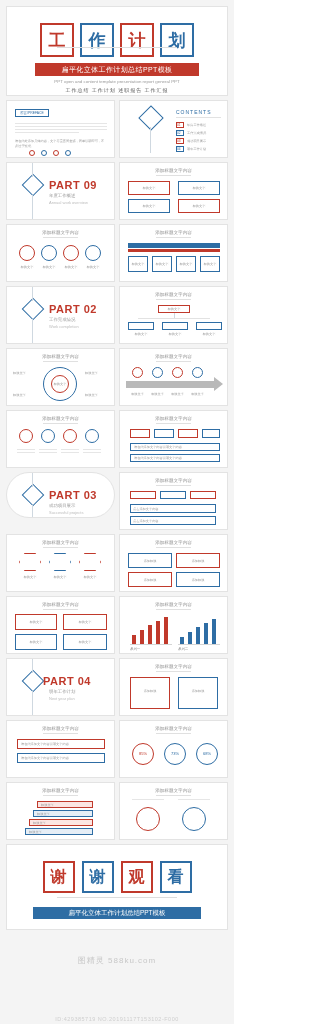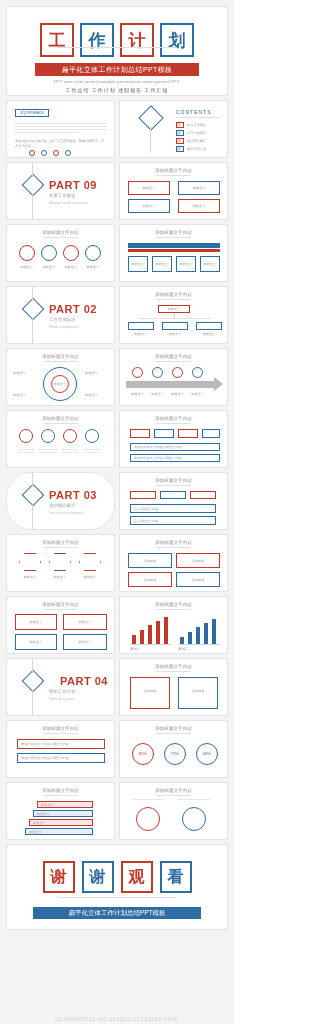--- a/index.html
+++ b/index.html
@@ -256,21 +256,21 @@
     <div class="box red" style="left:10px;top:18px;width:20px;height:9px;"></div>
     <div class="box" style="left:34px;top:18px;width:20px;height:9px;"></div>
     <div class="box red" style="left:58px;top:18px;width:20px;height:9px;"></div>
     <div class="box" style="left:82px;top:18px;width:18px;height:9px;"></div>
     <div class="box" style="left:10px;top:32px;width:90px;height:8px;"></div>
     <div class="box" style="left:10px;top:43px;width:90px;height:8px;"></div>
     <div class="tiny" style="position:absolute;left:14px;top:34px;">请在此添加文字内容说明文字内容</div>
     <div class="tiny" style="position:absolute;left:14px;top:45px;">请在此添加文字内容说明文字内容</div>
   </div>
 
-  <div class="slide half-l" style="top:472px;height:58px;border-radius:25px;">
+  <div class="slide half-l" style="top:472px;height:46px;border-radius:25px;">
     <div class="diamond" style="left:18px;top:14px;width:14px;height:14px;"></div>
     <div class="vline" style="left:25px;top:0;height:14px;"></div>
     <div class="vline" style="left:25px;top:32px;height:26px;"></div>
     <div class="part-label" style="left:42px;top:16px;">PART 03</div>
     <div class="part-sub" style="left:42px;top:30px;">成功项目展示</div>
     <div class="part-sub2" style="left:42px;top:37px;">Successful projects</div>
   </div>
 
   <div class="slide half-r" style="top:472px;height:58px;">
     <div class="s-head">添加标题文字内容</div>
@@ -337,21 +337,21 @@
     <div class="bar blue" style="left:84px;top:26px;width:4px;height:21px;"></div>
     <div class="bar blue" style="left:92px;top:22px;width:4px;height:25px;"></div>
     <div class="lbl" style="left:10px;top:50px;">系列一</div>
     <div class="lbl" style="left:58px;top:50px;">系列二</div>
   </div>
 
   <div class="slide half-l" style="top:658px;height:58px;">
     <div class="diamond" style="left:18px;top:14px;width:14px;height:14px;"></div>
     <div class="vline" style="left:25px;top:0;height:14px;"></div>
     <div class="vline" style="left:25px;top:32px;height:26px;"></div>
-    <div class="part-label" style="left:53px;top:16px;">PART 04</div>
+    <div class="part-label" style="left:36px;top:16px;">PART 04</div>
     <div class="part-sub" style="left:42px;top:30px;">明年工作计划</div>
     <div class="part-sub2" style="left:42px;top:37px;">Next year plan</div>
   </div>
 
   <div class="slide half-r" style="top:658px;height:58px;">
     <div class="s-head">添加标题文字内容</div>
     <div class="s-head-line"></div>
     <div class="box red" style="left:10px;top:18px;width:40px;height:32px;"></div>
     <div class="box" style="left:58px;top:18px;width:40px;height:32px;"></div>
     <div class="tiny center" style="position:absolute;left:10px;top:30px;width:40px;">添加标题</div>
@@ -408,14 +408,15 @@
     <div class="end-title" style="top:16px;">
       <span class="ch">谢</span>
       <span class="ch blue">谢</span>
       <span class="ch">观</span>
       <span class="ch blue">看</span>
     </div>
     <div class="cover-line" style="top:52px;"></div>
     <div class="end-bar" style="top:62px;">扁平化立体工作计划总结PPT模板</div>
   </div>
 
+  <div style="position:absolute;left:0;right:0;top:955px;text-align:center;font-size:8px;color:#c8c8c8;letter-spacing:1px;">图精灵 588ku.com</div>
   <div class="footer-wm">ID:429385719 NO.20191117T153102-F000</div>
 </div>
 
 </body></html>

